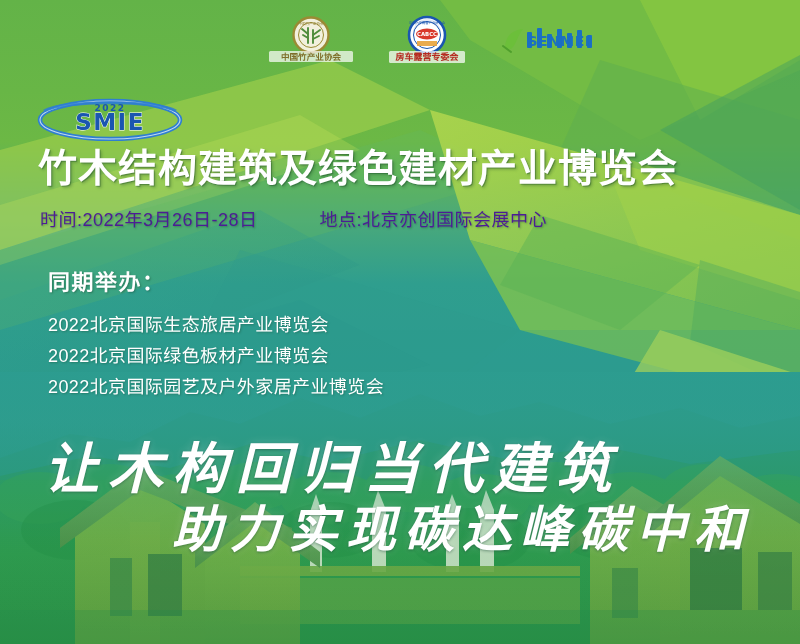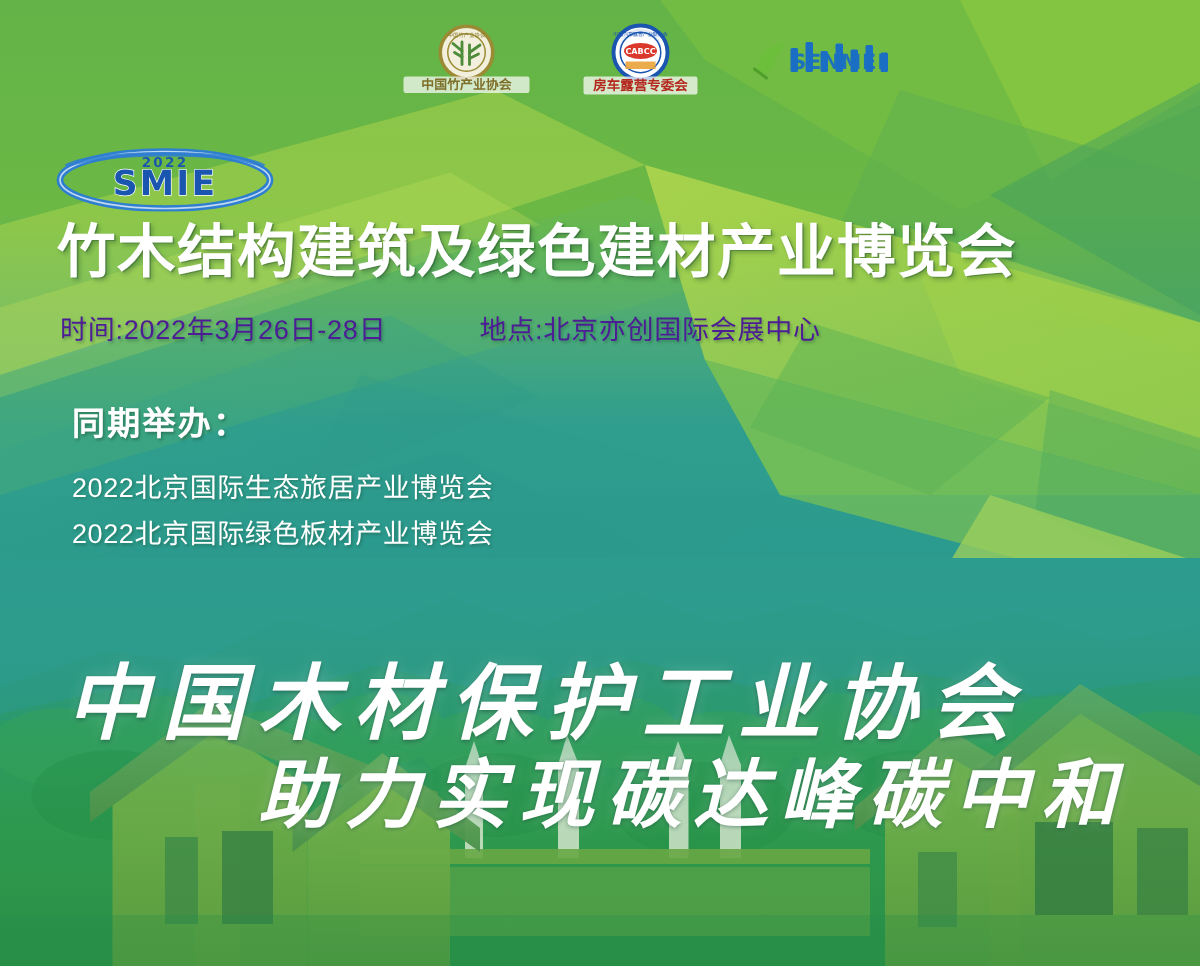--- a/index.html
+++ b/index.html
@@ -383,18 +383,19 @@
 
   <div class="meta-row">
     <span>时间:2022年3月26日-28日</span>
     <span>地点:北京亦创国际会展中心</span>
   </div>
 
   <div class="concurrent">
     <div class="concurrent-head">同期举办：</div>
     <div class="concurrent-item">2022北京国际生态旅居产业博览会</div>
     <div class="concurrent-item">2022北京国际绿色板材产业博览会</div>
-  </div>
-
-  <div class="slogan-1">中国木材保护工业协会</div>
+    <div class="concurrent-item">2022北京国际园艺及户外家居产业博览会</div>
+  </div>
+
+  <div class="slogan-1">让木构回归当代建筑</div>
   <div class="slogan-2">助力实现碳达峰碳中和</div>
 
 </div>
 
 </body></html>

